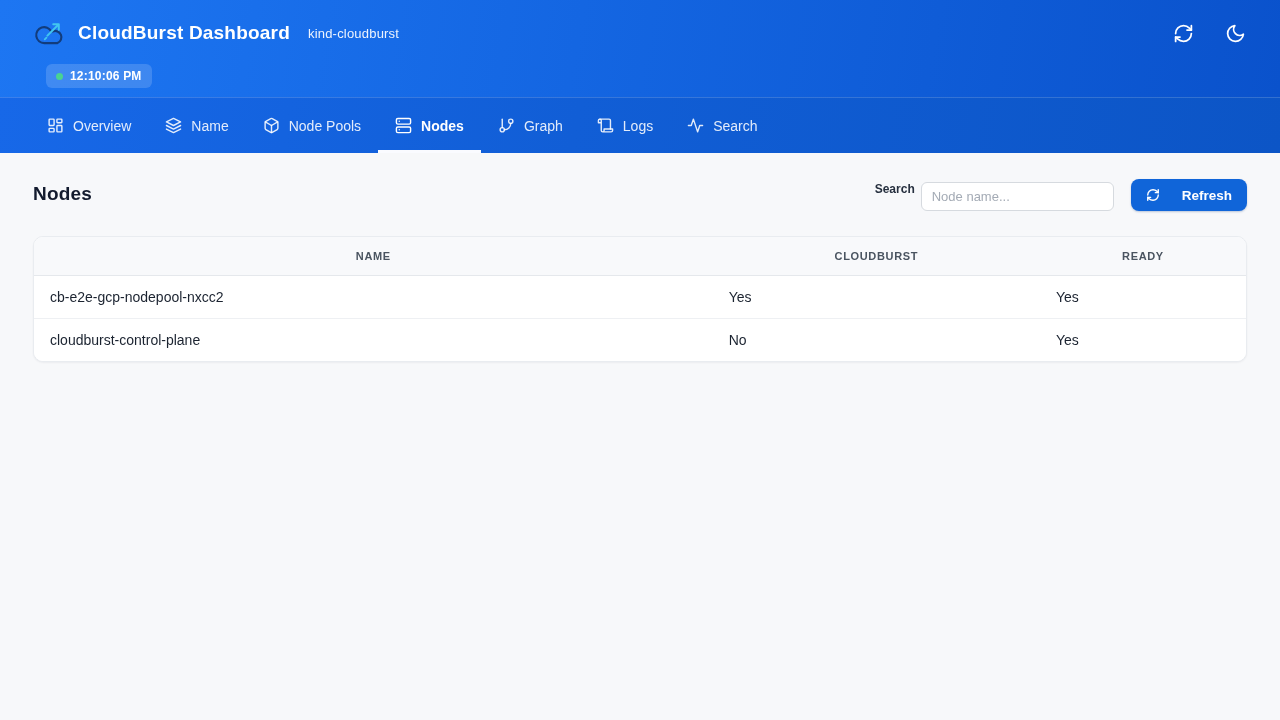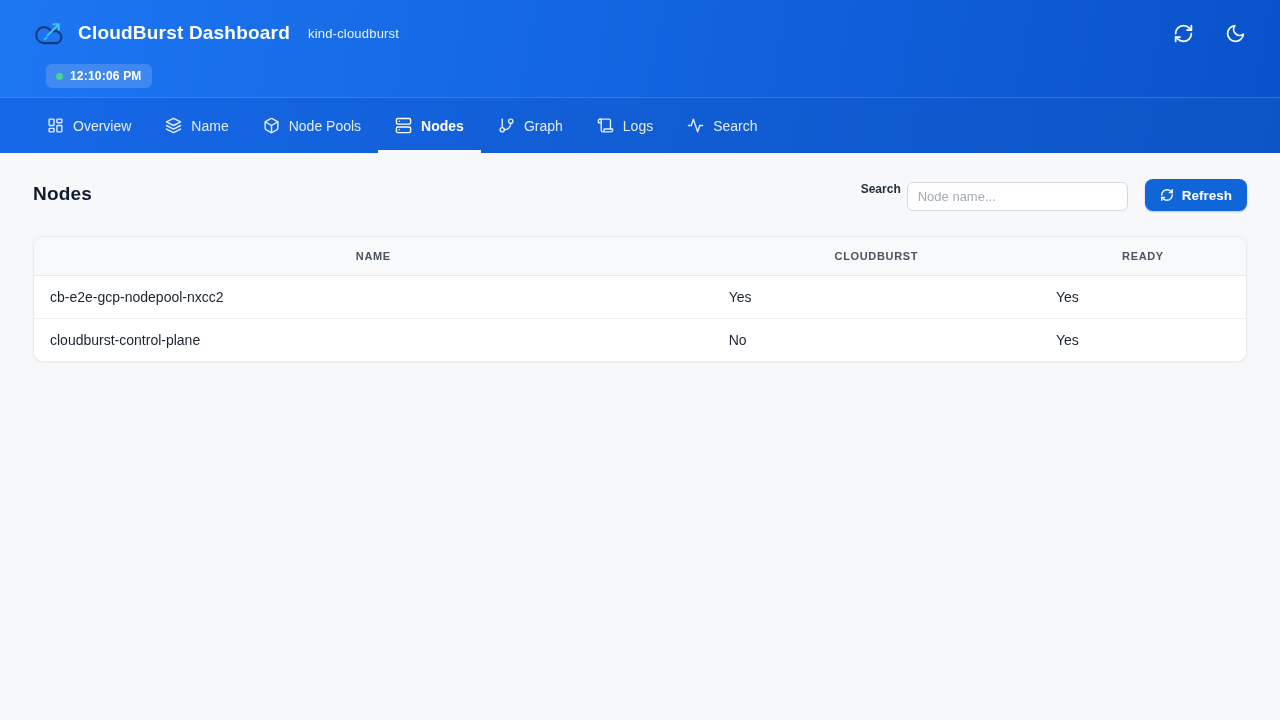--- a/index.html
+++ b/index.html
@@ -60,29 +60,29 @@
   }
 
   
   .main { padding: 26px 33px; }
   .toolbar { display: flex; align-items: flex-end; justify-content: space-between; }
   .page-title { font-size: 19px; font-weight: 700; color: #131b2e; padding-bottom: 6px; letter-spacing: .2px; }
   .toolbar-right { display: flex; align-items: flex-end; gap: 17px; }
   .search-group { display: flex; flex-direction: row; gap: 6px; }
   .search-label { font-size: 12px; font-weight: 700; color: #27303f; }
   .search-input {
-    width: 221px; height: 29px;
+    width: 193px; height: 29px;
     border: 1px solid #d6dadf; border-radius: 6px;
     padding: 0 10px; font-size: 13px; color: #1b2330;
     font-family: "Liberation Sans", sans-serif;
     background: #fff; outline: none;
   }
   .search-input::placeholder { color: #a4abb5; }
   .refresh-btn {
-    display: inline-flex; align-items: center; gap: 8px;
+    display: inline-flex; align-items: center; gap: 22px;
     height: 32px; padding: 12px 15px;
     background: #1065d9; color: #fff;
     border: none; border-radius: 8px;
     font-size: 13.5px; font-weight: 700;
     font-family: "Liberation Sans", sans-serif;
     cursor: pointer;
     box-shadow: 0 1px 2px rgba(9,50,120,.25);
   }
   .refresh-btn svg { width: 14px; height: 14px; }
 

